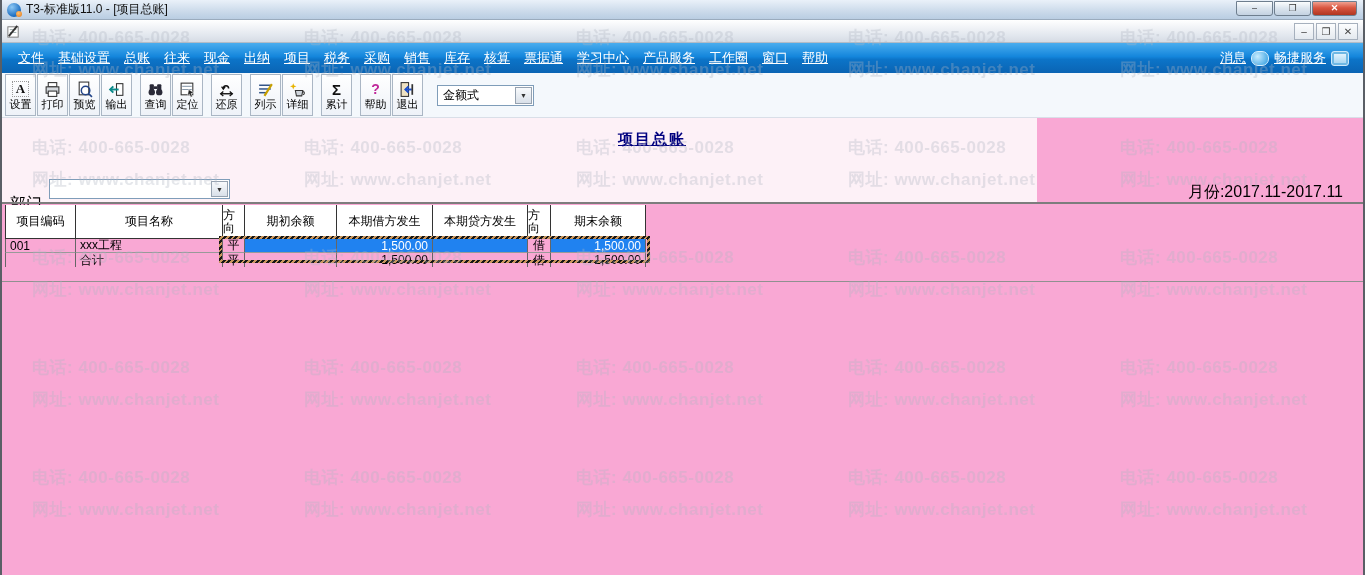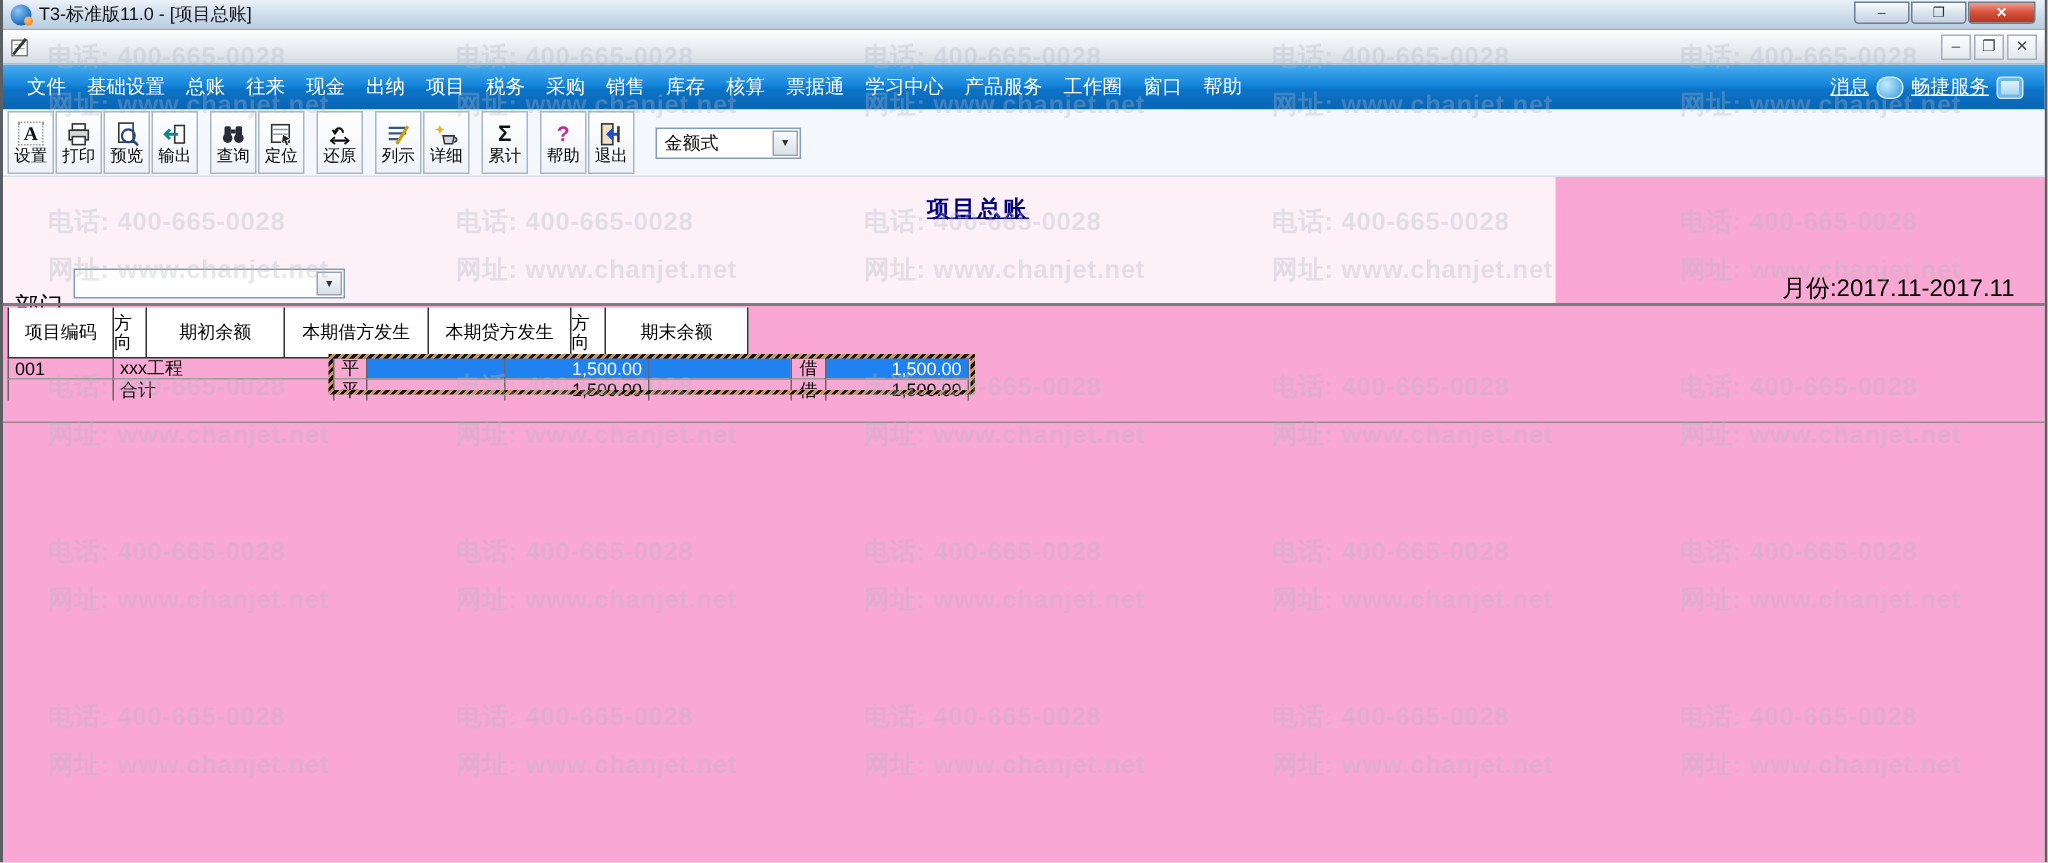--- a/index.html
+++ b/index.html
@@ -25,21 +25,21 @@
   .childbar { height:23px; background:linear-gradient(#ffffff,#e2e7ee 70%,#d6dce4); border-bottom:1px solid #b3bcc7; position:relative; }
   .child-icon { position:absolute; left:4px; top:4px; width:15px; height:15px; }
   .child-controls { position:absolute; right:5px; top:3px; display:flex; gap:2px; }
   .cbtn { width:20px; height:17px; border:1px solid #a6b0bd; background:linear-gradient(#fcfdfe,#e4e9ef);
           display:flex; align-items:center; justify-content:center; font-size:10px; color:#444; line-height:1; }
 
   
   .menubar { height:30px; background:linear-gradient(#4aadee,#1486dc 45%,#0c74c8 55%,#0a64b4);
              display:flex; align-items:center; padding:0 14px 0 16px; color:#fff; font-size:13px; }
   .menu-items { display:flex; align-items:center; }
-  .menu-item { margin-right:14px; white-space:nowrap; cursor:default; }
+  .menu-item { margin-right:14px; white-space:nowrap; cursor:default;text-decoration:underline; }
   .menu-right { margin-left:auto; display:flex; align-items:center; gap:5px; }
   .menu-link { color:#fff; text-decoration:underline; white-space:nowrap; }
   .bubble-icon { width:18px; height:15px; border-radius:7px; border:1px solid #d8f0ff;
                  background:radial-gradient(circle at 35% 35%,#c8ecff,#2a9ade); }
   .monitor-icon { width:18px; height:15px; border-radius:3px; border:1px solid #cde8fa;
                   background:linear-gradient(#eef8ff,#9ed2f0); box-shadow:inset 0 0 0 2px #6fb8e4; }
 
   
   .toolbar { height:45px; background:#f4f8fc; border-bottom:1px solid #d9dfe8; display:flex; align-items:center; padding-left:3px; }
   .tbtn { width:31px; height:42px; border:1px solid #aab6c4; background:linear-gradient(#ffffff,#eef2f8);
@@ -290,20 +290,21 @@
       <span class="dc-arrow">▼</span>
     </div>
 
     <span class="period">月份:2017.11-2017.11</span>
 
     <div class="hr-top"></div>
 
     <div class="grid">
       <div class="g-head">
         <div class="hc c0">项目编码</div>
+        <div class="hc c1">项目名称</div>
         <div class="hc c2">方向</div>
         <div class="hc c3">期初余额</div>
         <div class="hc c4">本期借方发生</div>
         <div class="hc c5">本期贷方发生</div>
         <div class="hc c6">方向</div>
         <div class="hc c7">期末余额</div>
       </div>
 
       <div class="g-row">
         <div class="dc c0">001</div>

